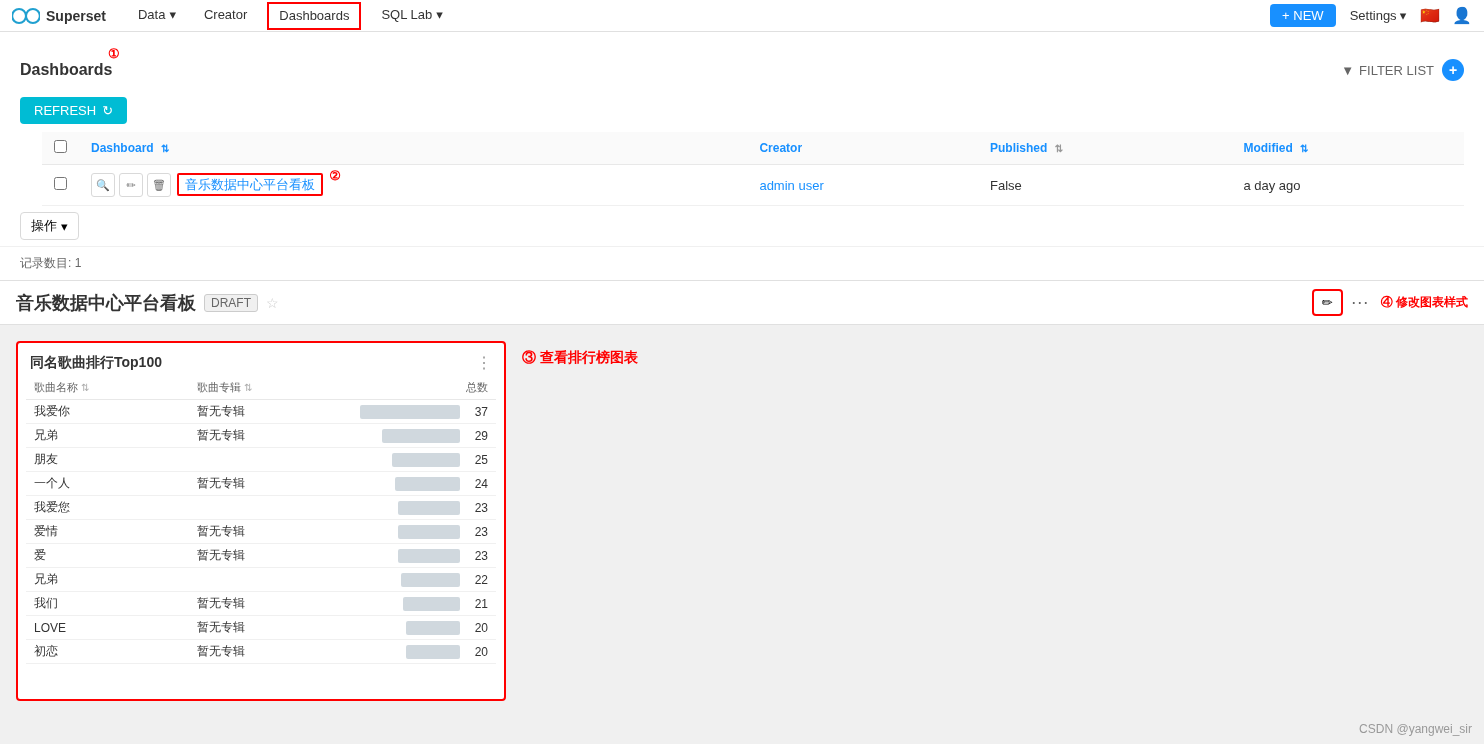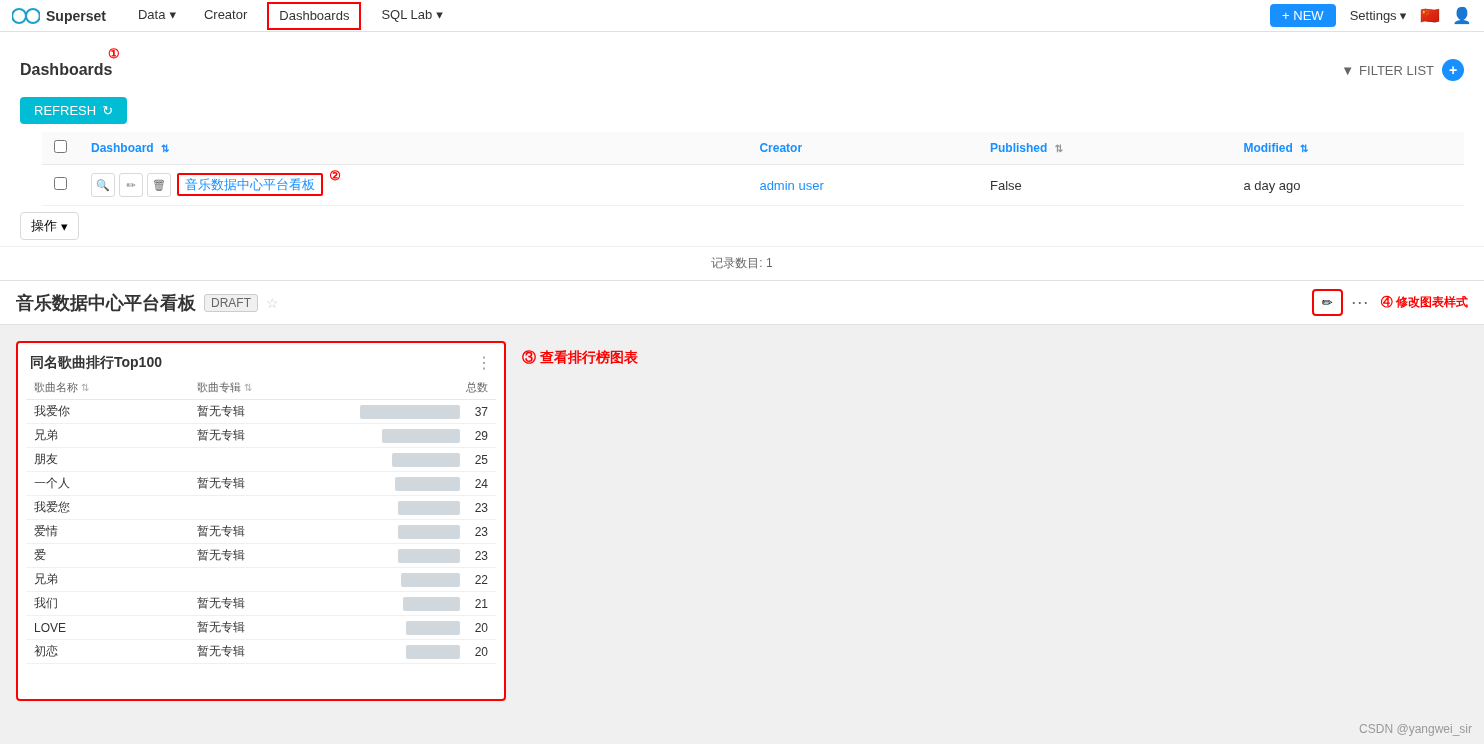--- a/index.html
+++ b/index.html
@@ -87,21 +87,21 @@
       width: 24px; height: 24px; border: 1px solid #d9d9d9; background: #fff;
       border-radius: 3px; cursor: pointer; display: flex; align-items: center; justify-content: center;
       font-size: 11px; color: #666;
     }
     .creator-link { color: #1890ff; cursor: pointer; }
     .sort-icon { font-size: 10px; color: #999; margin-left: 4px; }
     .sort-icon-blue { font-size: 10px; color: #1890ff; margin-left: 4px; }
 
     
     .record-count {
-      text-align: center; padding: 8px 20px; color: #666; font-size: 12px;
+      text-align: left; padding: 8px 20px; color: #666; font-size: 12px;
       border-top: 1px solid #f0f0f0;
     }
 
     
     .operations-row {
       padding: 6px 20px; display: flex; align-items: center; gap: 8px;
       background: #fff;
     }
     .ops-btn {
       border: 1px solid #d9d9d9; background: #fff; border-radius: 4px;

